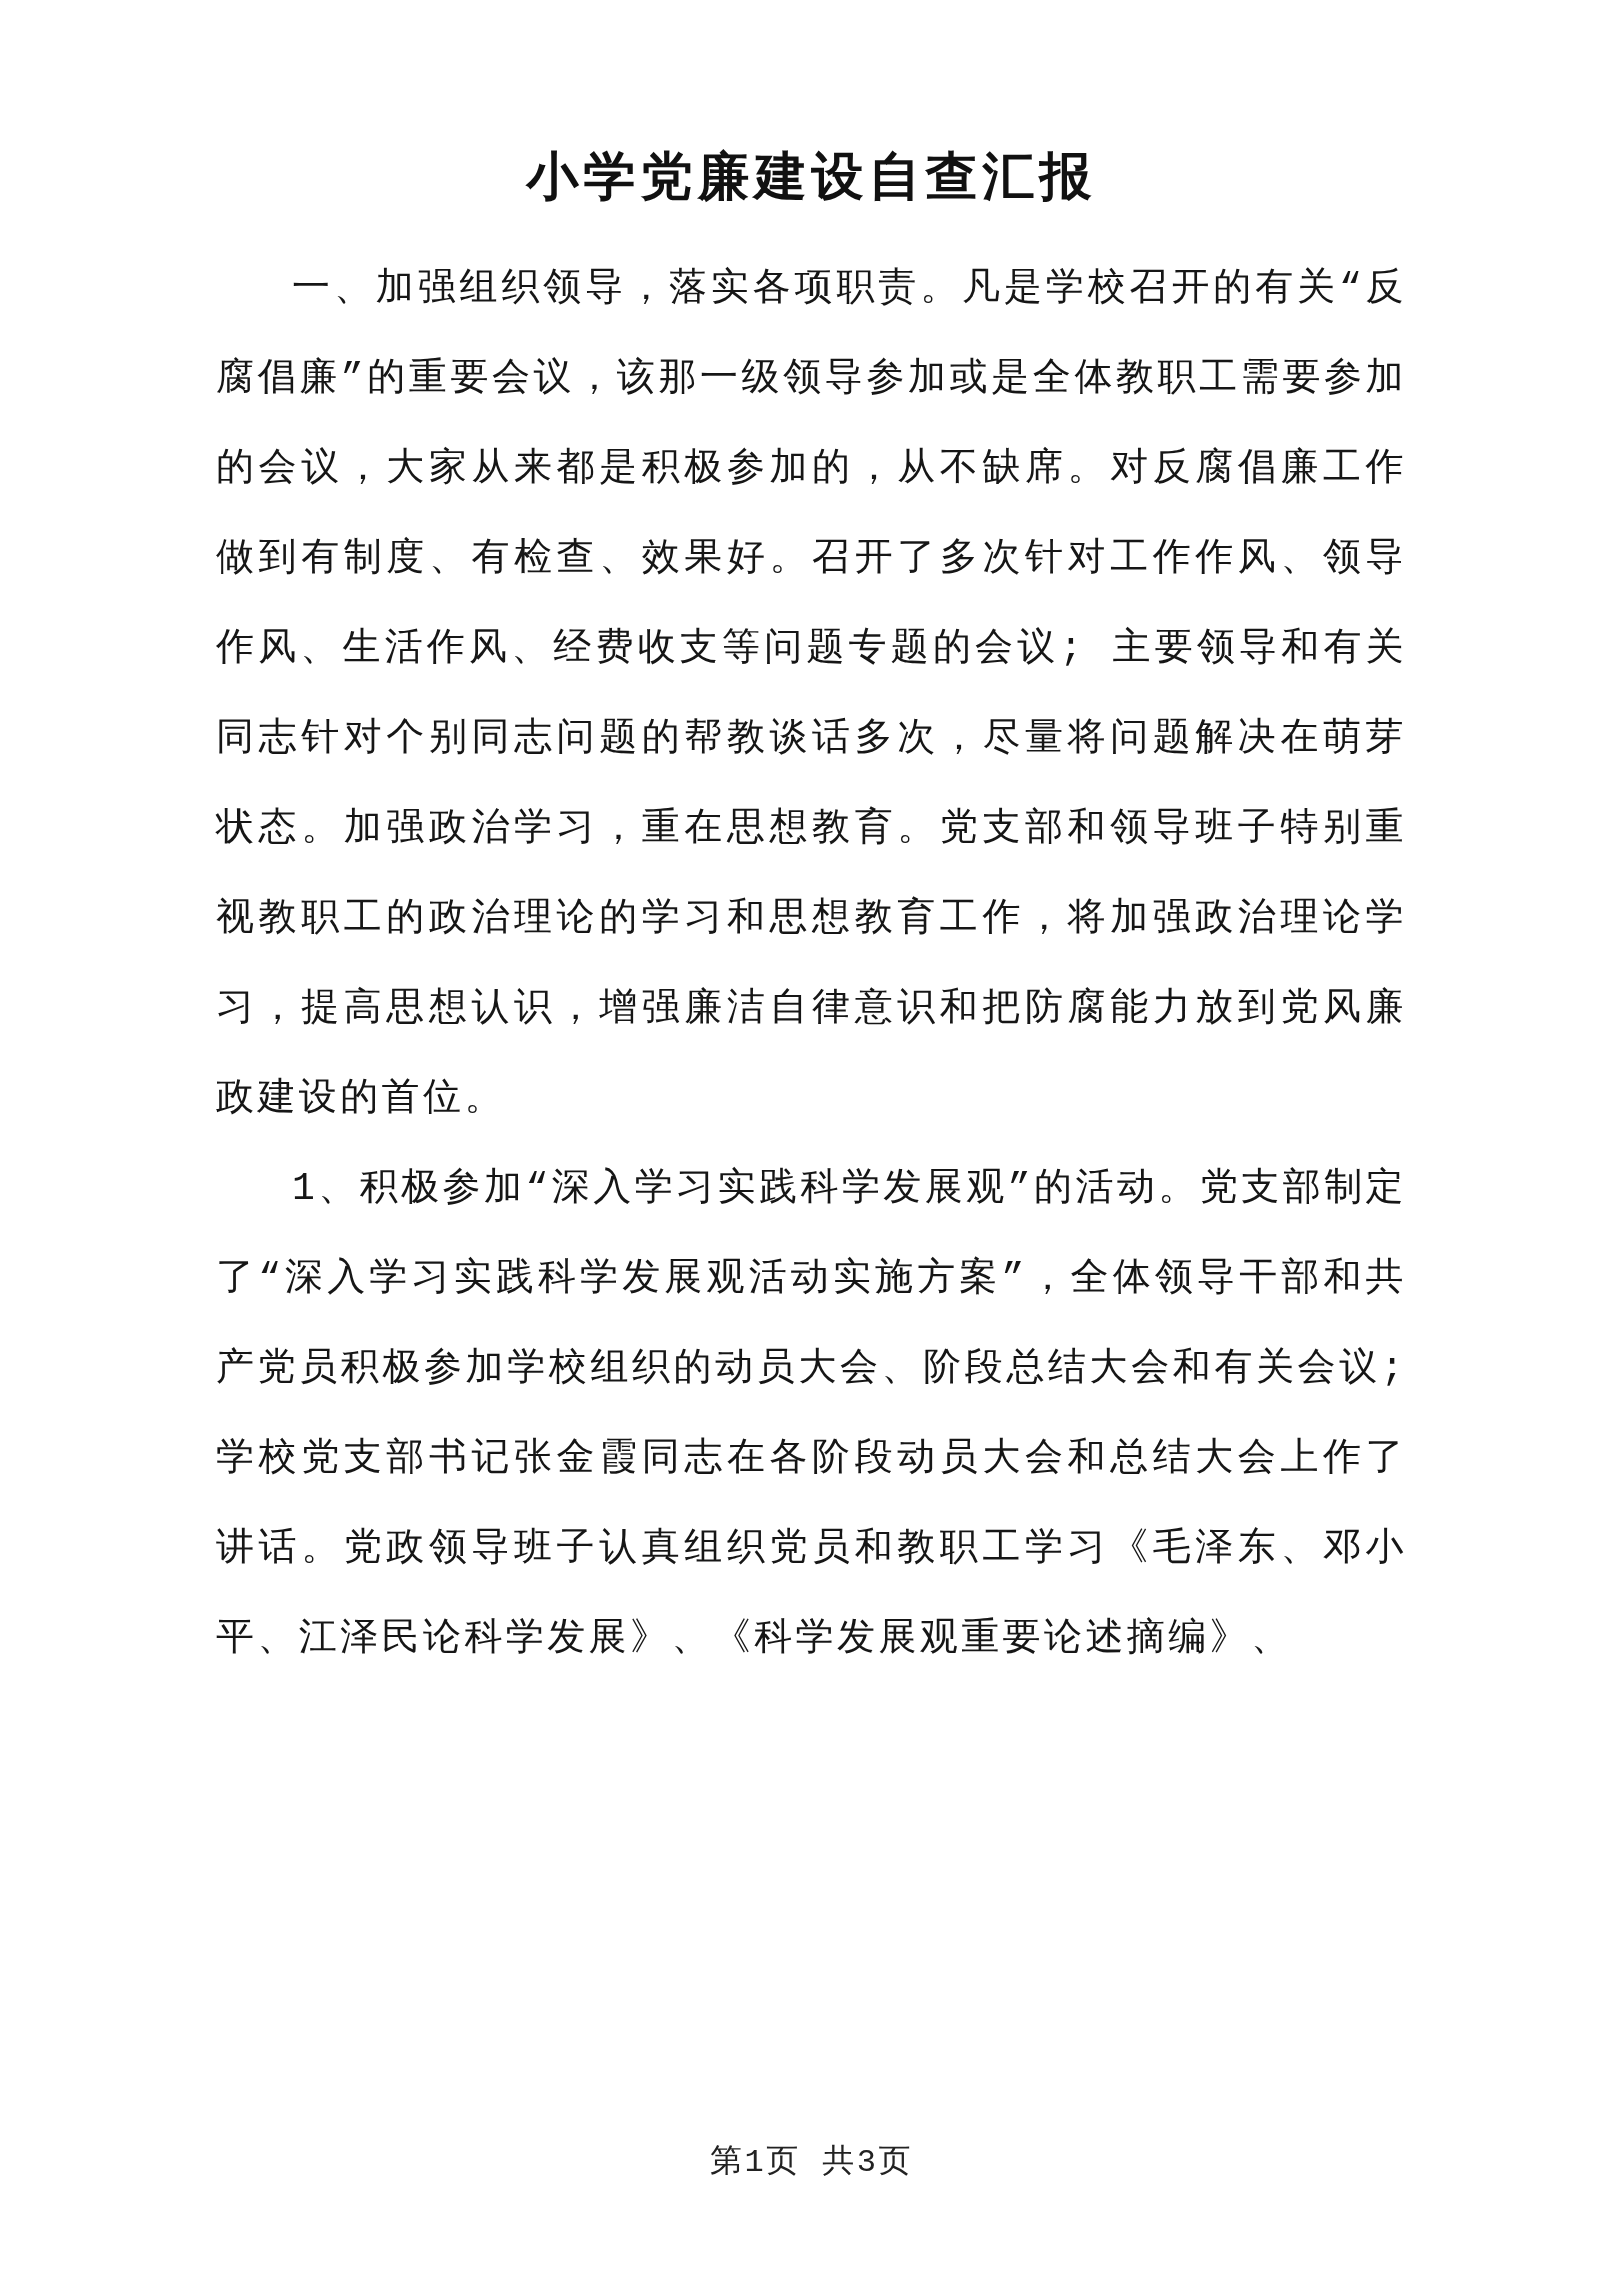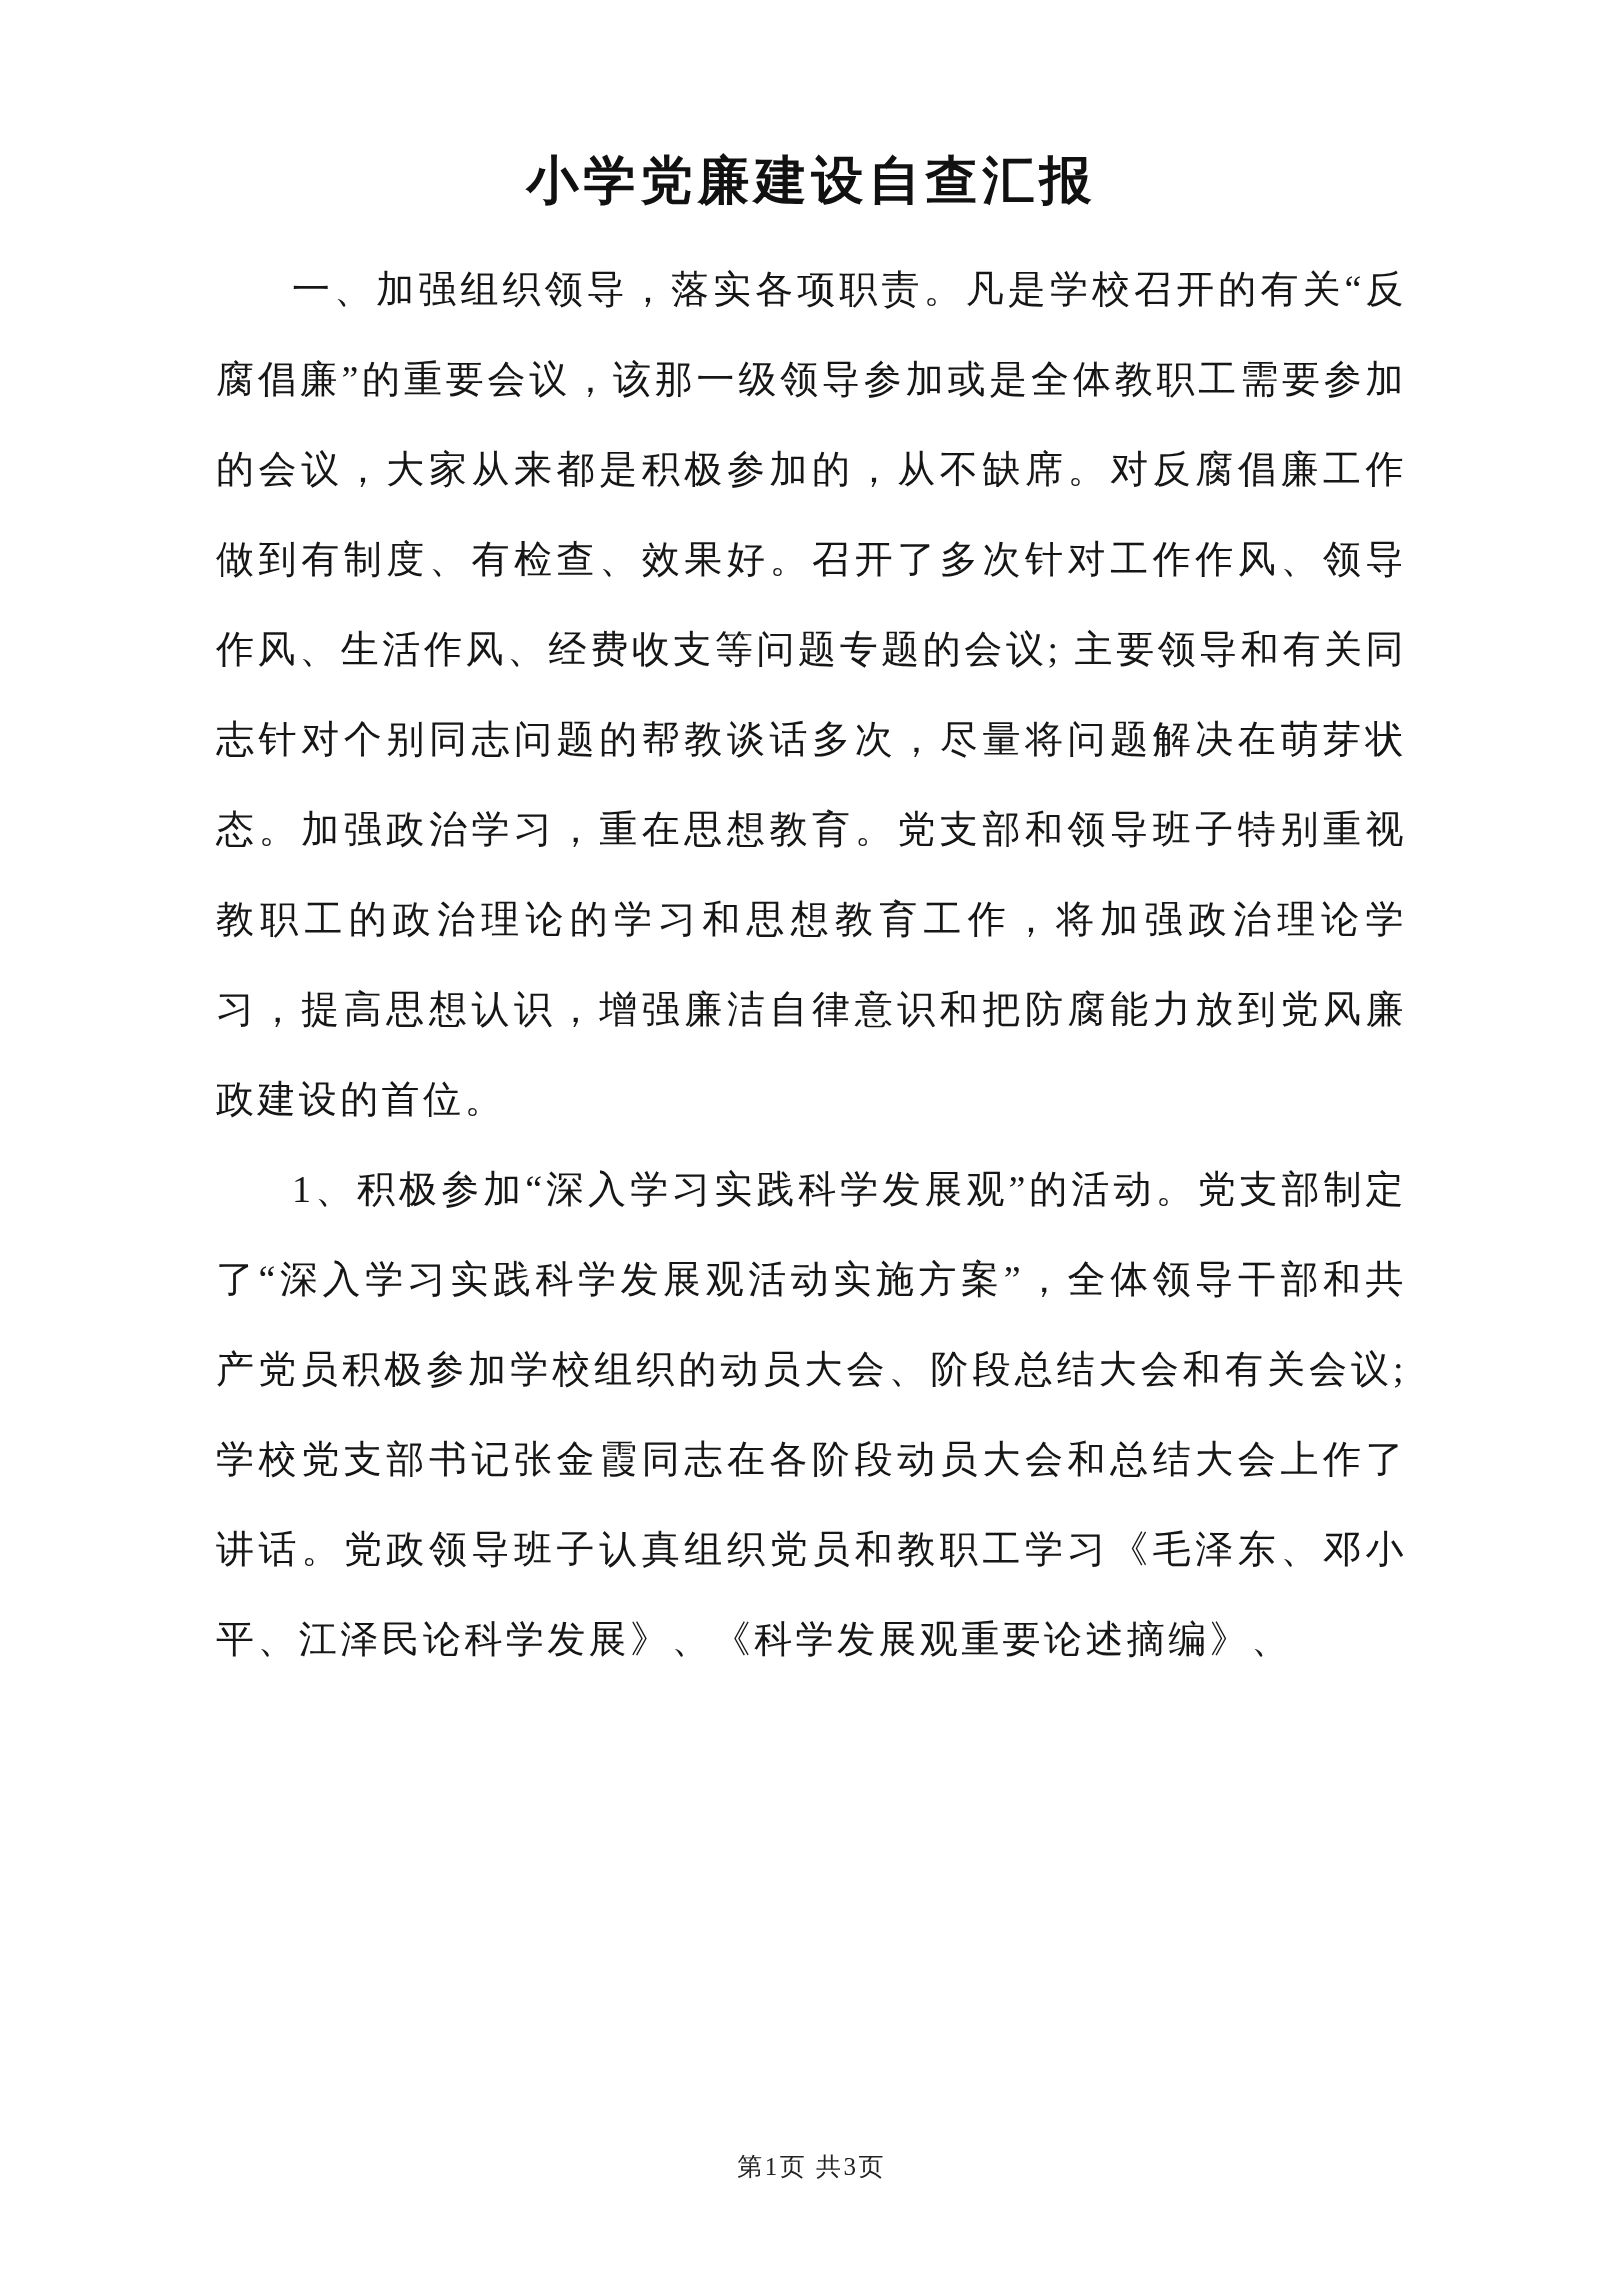--- a/index.html
+++ b/index.html
@@ -1,15 +1,15 @@
 <!DOCTYPE html>
 <html style="font-size:13.5px"><head>
 <meta charset="utf-8">
 <style>
-  * { margin: 0; padding: 0; box-sizing: border-box; }
+  * { margin: 0; padding: 0; box-sizing: border-box; font-family: Liberation Mono, monospace; }
   html, body { background: #ffffff; }
   body {
     width: 1623px;
     height: 2295px;
     position: relative;
     font-family: "Liberation Serif", "DejaVu Serif", serif;
     color: #141414;
     overflow: hidden;
   }
   .page {
@@ -34,21 +34,21 @@
     text-align: justify;
     text-indent: 2em;
     color: #161616;
   }
   .doc-footer {
     position: absolute;
     left: 0;
     right: 0;
     bottom: 112px;
     text-align: center;
-    font-size: 25px;
+    font-size: 32px;
     letter-spacing: 2.5px;
     color: #222222;
   }
 </style>
 </head>
 <body>
 
 <div class="page">
 
   <h1 class="doc-title">小学党廉建设自查汇报</h1>

